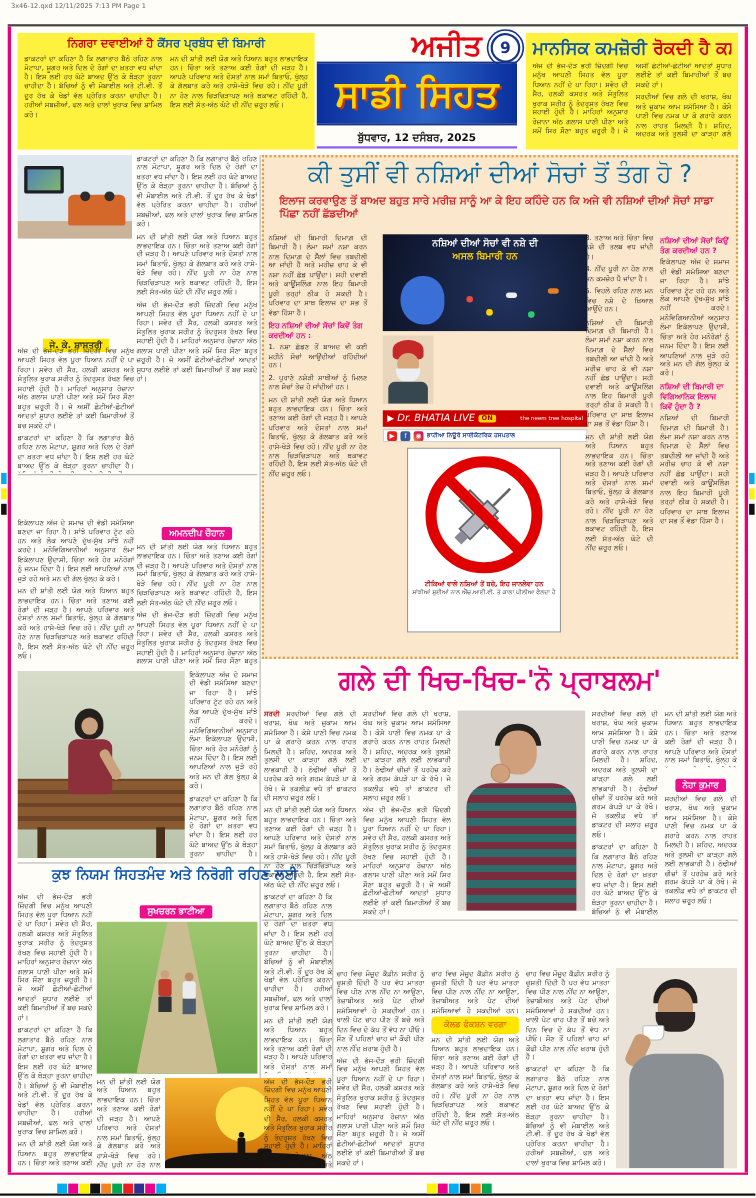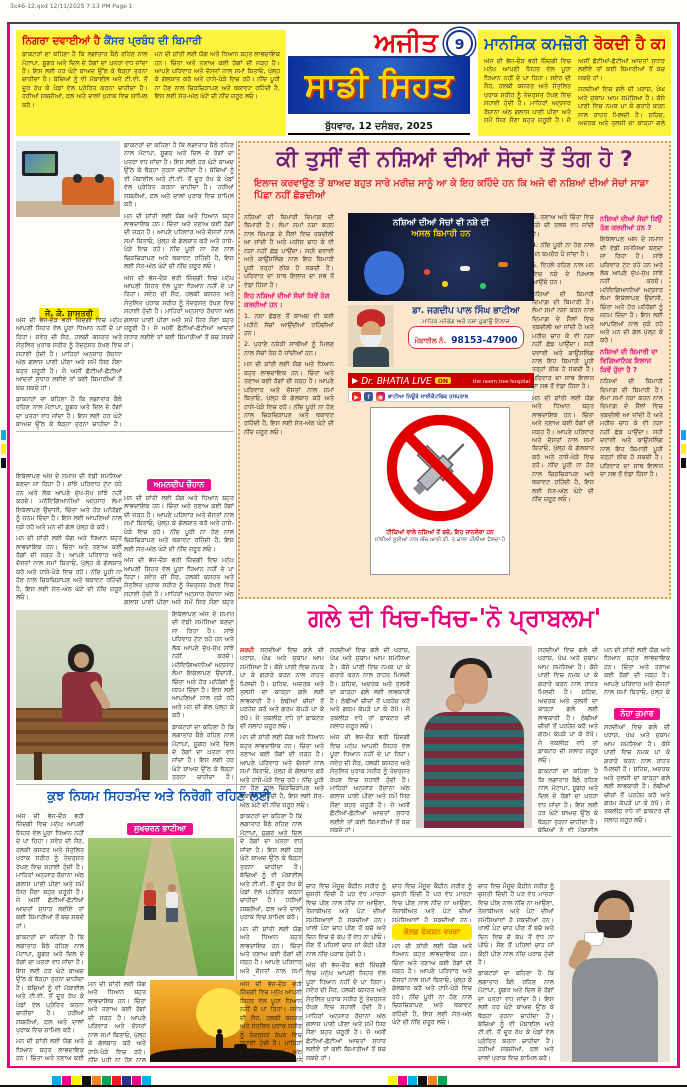--- a/index.html
+++ b/index.html
@@ -8,21 +8,21 @@
         font-family:"DejaVu Sans","Liberation Sans",sans-serif;color:#1b1b1b}
   .abs{position:absolute}
   .bt{font-size:6.3px;line-height:1.34;text-align:justify;color:#1c1c1c;overflow:hidden}
   .bt p{margin:0 0 3px}
   .photo{position:absolute;overflow:hidden}
   .rule{position:absolute;background:#b5b5b5}
   .byline-pink{display:inline-block;background:#ec0f8c;color:#fff;font-weight:bold;font-size:8px;
                padding:1px 7px;border-radius:2px;white-space:nowrap}
   .byline-yellow{display:inline-block;background:#ffe600;color:#222;font-weight:bold;font-size:8px;padding:1px 6px}
   .yellow-box{background:#fff23e;padding:4px 6px;overflow:hidden}
-  .yb-head{text-align:left;font-weight:bold;font-size:10.5px;line-height:1.25;margin-bottom:3px;white-space:nowrap;overflow:hidden}
+  .yb-head{text-align:center;font-weight:bold;font-size:10.5px;line-height:1.25;margin-bottom:3px;white-space:nowrap;overflow:hidden}
   .yb-body{columns:2;column-gap:7px;height:76px}
   .red{color:#d50000}.blue{color:#0d55b0}
   .section-banner{background:linear-gradient(90deg,#0a2f9c 0%,#2b64c9 55%,#0a2f9c 100%);
       border-top:2.5px solid #16348c;border-bottom:2.5px solid #16348c;
       display:flex;align-items:center;justify-content:center}
   .section-banner span{font-size:33px;font-weight:bold;color:#ffd400;text-shadow:2px 2px 0 #c33a00;white-space:nowrap}
   .subq{color:#e6007e;font-weight:bold;font-size:6.8px;margin:2px 0;text-align:left}
   .drugs-box{background:#fbe7cb;border:2px dotted #e09b3a;position:absolute;padding:4px}
   .sq{width:9px;height:9px;display:inline-block;margin-right:1px}
   .live-banner{background:#cc0000;color:#fff;display:flex;align-items:center;gap:3px;padding:0 4px;overflow:hidden}
@@ -63,21 +63,21 @@
 
   <div class="abs" style="left:446px;top:30px;width:27px;height:27px;border:2px solid #16348c;border-radius:50%;
        background:#fff;box-shadow:0 0 0 2px #fff,0 0 0 3.5px #16348c;display:flex;align-items:center;justify-content:center;
        font-size:14px;font-weight:bold;color:#16348c">9</div>
 
   <div class="abs section-banner" style="left:288px;top:56px;width:182px;height:58px">
     <span>ਸਾਡੀ ਸਿਹਤ</span>
   </div>
 
   <div class="abs" style="left:288px;top:118px;width:182px;height:17px;text-align:center;font-weight:bold;font-size:9.5px;
-       color:#111;border-bottom:2px solid #000000;padding-top:2px">ਬੁੱਧਵਾਰ, 12 ਦਸੰਬਰ, 2025</div>
+       color:#111;border-bottom:2px solid #8b5cf6;padding-top:2px">ਬੁੱਧਵਾਰ, 12 ਦਸੰਬਰ, 2025</div>
 
   <div class="abs yellow-box" style="left:478px;top:30px;width:193px;height:106px">
     <div class="yb-head" style="font-size:16px">
       <span class="blue">ਮਾਨਸਿਕ ਕਮਜ਼ੋਰੀ</span>
       <span class="red">ਰੋਕਦੀ ਹੈ ਕਸਰਤ</span>
     </div>
     <div class="bt yb-body" style="height:74px">
       <p>ਅੱਜ ਦੀ ਭੱਜ-ਦੌੜ ਭਰੀ ਜ਼ਿੰਦਗੀ ਵਿਚ ਮਨੁੱਖ ਆਪਣੀ ਸਿਹਤ ਵੱਲ ਪੂਰਾ ਧਿਆਨ ਨਹੀਂ ਦੇ ਪਾ ਰਿਹਾ। ਸਵੇਰ ਦੀ ਸੈਰ, ਹਲਕੀ ਕਸਰਤ ਅਤੇ ਸੰਤੁਲਿਤ ਖੁਰਾਕ ਸਰੀਰ ਨੂੰ ਤੰਦਰੁਸਤ ਰੱਖਣ ਵਿਚ ਸਹਾਈ ਹੁੰਦੀ ਹੈ। ਮਾਹਿਰਾਂ ਅਨੁਸਾਰ ਰੋਜ਼ਾਨਾ ਅੱਠ ਗਲਾਸ ਪਾਣੀ ਪੀਣਾ ਅਤੇ ਸਮੇਂ ਸਿਰ ਸੌਣਾ ਬਹੁਤ ਜ਼ਰੂਰੀ ਹੈ। ਜੇ ਅਸੀਂ ਛੋਟੀਆਂ-ਛੋਟੀਆਂ ਆਦਤਾਂ ਸੁਧਾਰ ਲਈਏ ਤਾਂ ਕਈ ਬਿਮਾਰੀਆਂ ਤੋਂ ਬਚ ਸਕਦੇ ਹਾਂ।</p>
       <p>ਸਰਦੀਆਂ ਵਿਚ ਗਲੇ ਦੀ ਖਰਾਸ਼, ਖੰਘ ਅਤੇ ਜ਼ੁਕਾਮ ਆਮ ਸਮੱਸਿਆ ਹੈ। ਕੋਸੇ ਪਾਣੀ ਵਿਚ ਨਮਕ ਪਾ ਕੇ ਗਰਾਰੇ ਕਰਨ ਨਾਲ ਰਾਹਤ ਮਿਲਦੀ ਹੈ। ਸ਼ਹਿਦ, ਅਦਰਕ ਅਤੇ ਤੁਲਸੀ ਦਾ ਕਾੜ੍ਹਾ ਗਲੇ ਲਈ ਲਾਭਕਾਰੀ ਹੈ। ਠੰਢੀਆਂ ਚੀਜ਼ਾਂ ਤੋਂ ਪਰਹੇਜ਼ ਕਰੋ ਅਤੇ ਗਰਮ ਕੱਪੜੇ ਪਾ ਕੇ ਰੱਖੋ। ਜੇ ਤਕਲੀਫ਼ ਵਧੇ ਤਾਂ ਡਾਕਟਰ ਦੀ ਸਲਾਹ ਜ਼ਰੂਰ ਲਓ।</p>
     </div>
@@ -181,21 +181,21 @@
     <div class="abs" style="left:66px;bottom:12px;width:7px;height:16px;background:#151210;border-radius:2px"></div>
     <div class="abs" style="left:67px;bottom:28px;width:5px;height:5px;background:#151210;border-radius:50%"></div>
     <div class="abs" style="left:84px;bottom:12px;width:13px;height:6px;background:#151210;border-radius:3px"></div>
   </div>
 
   <div class="abs bt" style="left:240px;top:980px;width:62px;height:82px">
     <p>ਅੱਜ ਦੀ ਭੱਜ-ਦੌੜ ਭਰੀ ਜ਼ਿੰਦਗੀ ਵਿਚ ਮਨੁੱਖ ਆਪਣੀ ਸਿਹਤ ਵੱਲ ਪੂਰਾ ਧਿਆਨ ਨਹੀਂ ਦੇ ਪਾ ਰਿਹਾ। ਸਵੇਰ ਦੀ ਸੈਰ, ਹਲਕੀ ਕਸਰਤ ਅਤੇ ਸੰਤੁਲਿਤ ਖੁਰਾਕ ਸਰੀਰ ਨੂੰ ਤੰਦਰੁਸਤ ਰੱਖਣ ਵਿਚ ਸਹਾਈ ਹੁੰਦੀ ਹੈ। ਮਾਹਿਰਾਂ ਅਨੁਸਾਰ ਰੋਜ਼ਾਨਾ ਅੱਠ ਗਲਾਸ ਪਾਣੀ ਪੀਣਾ ਅਤੇ ਸਮੇਂ ਸਿਰ ਸੌਣਾ ਬਹੁਤ ਜ਼ਰੂਰੀ ਹੈ। ਜੇ ਅਸੀਂ ਛੋਟੀਆਂ-ਛੋਟੀਆਂ ਆਦਤਾਂ ਸੁਧਾਰ ਲਈਏ ਤਾਂ ਕਈ ਬਿਮਾਰੀਆਂ ਤੋਂ ਬਚ ਸਕਦੇ ਹਾਂ।</p>
   </div>
 
   <div class="drugs-box" style="left:238px;top:141px;width:433px;height:458px">
-    <div class="abs" style="left:0;right:0;top:3px;text-align:center;font-size:22px;font-weight:bold;color:#701a75">ਕੀ ਤੁਸੀਂ ਵੀ ਨਸ਼ਿਆਂ ਦੀਆਂ ਸੋਚਾਂ ਤੋਂ ਤੰਗ ਹੋ ?</div>
+    <div class="abs" style="left:0;right:0;top:3px;text-align:center;font-size:22px;font-weight:normal;color:#0369a1">ਕੀ ਤੁਸੀਂ ਵੀ ਨਸ਼ਿਆਂ ਦੀਆਂ ਸੋਚਾਂ ਤੋਂ ਤੰਗ ਹੋ ?</div>
     <div class="abs" style="left:14px;right:14px;top:34px;text-align:left;font-size:9.5px;font-weight:bold;color:#d6252c;line-height:1.3">ਇਲਾਜ ਕਰਵਾਉਣ ਤੋਂ ਬਾਅਦ ਬਹੁਤ ਸਾਰੇ ਮਰੀਜ਼ ਸਾਨੂੰ ਆ ਕੇ ਇਹ ਕਹਿੰਦੇ ਹਨ ਕਿ ਅਜੇ ਵੀ ਨਸ਼ਿਆਂ ਦੀਆਂ ਸੋਚਾਂ ਸਾਡਾ ਪਿੱਛਾ ਨਹੀਂ ਛੱਡਦੀਆਂ</div>
 
     <div class="abs bt" style="left:4px;top:70px;width:90px;height:368px">
       <p>ਨਸ਼ਿਆਂ ਦੀ ਬਿਮਾਰੀ ਦਿਮਾਗ਼ ਦੀ ਬਿਮਾਰੀ ਹੈ। ਲੰਮਾ ਸਮਾਂ ਨਸ਼ਾ ਕਰਨ ਨਾਲ ਦਿਮਾਗ਼ ਦੇ ਸੈੱਲਾਂ ਵਿਚ ਤਬਦੀਲੀ ਆ ਜਾਂਦੀ ਹੈ ਅਤੇ ਮਰੀਜ਼ ਚਾਹ ਕੇ ਵੀ ਨਸ਼ਾ ਨਹੀਂ ਛੱਡ ਪਾਉਂਦਾ। ਸਹੀ ਦਵਾਈ ਅਤੇ ਕਾਊਂਸਲਿੰਗ ਨਾਲ ਇਹ ਬਿਮਾਰੀ ਪੂਰੀ ਤਰ੍ਹਾਂ ਠੀਕ ਹੋ ਸਕਦੀ ਹੈ। ਪਰਿਵਾਰ ਦਾ ਸਾਥ ਇਲਾਜ ਦਾ ਸਭ ਤੋਂ ਵੱਡਾ ਹਿੱਸਾ ਹੈ।</p>
       <div class="subq">ਇਹ ਨਸ਼ਿਆਂ ਦੀਆਂ ਸੋਚਾਂ ਕਿਵੇਂ ਤੰਗ ਕਰਦੀਆਂ ਹਨ :</div>
       <p>1. ਨਸ਼ਾ ਛੱਡਣ ਤੋਂ ਬਾਅਦ ਵੀ ਕਈ ਮਹੀਨੇ ਸੋਚਾਂ ਆਉਂਦੀਆਂ ਰਹਿੰਦੀਆਂ ਹਨ।</p>
       <p>2. ਪੁਰਾਣੇ ਨਸ਼ੇੜੀ ਸਾਥੀਆਂ ਨੂੰ ਮਿਲਣ ਨਾਲ ਸੋਚਾਂ ਤੇਜ਼ ਹੋ ਜਾਂਦੀਆਂ ਹਨ।</p>
       <p>ਮਨ ਦੀ ਸ਼ਾਂਤੀ ਲਈ ਯੋਗ ਅਤੇ ਧਿਆਨ ਬਹੁਤ ਲਾਭਦਾਇਕ ਹਨ। ਚਿੰਤਾ ਅਤੇ ਤਣਾਅ ਕਈ ਰੋਗਾਂ ਦੀ ਜੜ੍ਹ ਹੈ। ਆਪਣੇ ਪਰਿਵਾਰ ਅਤੇ ਦੋਸਤਾਂ ਨਾਲ ਸਮਾਂ ਬਿਤਾਓ, ਖੁੱਲ੍ਹ ਕੇ ਗੱਲਬਾਤ ਕਰੋ ਅਤੇ ਹਾਸੇ-ਖੇੜੇ ਵਿਚ ਰਹੋ। ਨੀਂਦ ਪੂਰੀ ਨਾ ਹੋਣ ਨਾਲ ਚਿੜਚਿੜਾਪਣ ਅਤੇ ਥਕਾਵਟ ਰਹਿੰਦੀ ਹੈ, ਇਸ ਲਈ ਸੱਤ-ਅੱਠ ਘੰਟੇ ਦੀ ਨੀਂਦ ਜ਼ਰੂਰ ਲਓ।</p>
     </div>
 
@@ -210,28 +210,20 @@
         <div class="abs" style="left:132px;bottom:12px;width:6px;height:6px;background:#2ecc71;border-radius:50%"></div>
         <div class="abs" style="left:150px;bottom:34px;width:10px;height:5px;background:#e67e22;border-radius:3px"></div>
       </div>
 
       <div class="abs" style="left:0;top:92px;width:186px;height:64px;display:flex;gap:4px">
         <div class="photo" style="position:relative;width:46px;height:62px;background:#e8d7bd;flex:0 0 auto">
           <div class="abs" style="left:9px;top:4px;width:28px;height:18px;background:#c62828;border-radius:50% 50% 20% 20%"></div>
           <div class="abs" style="left:13px;top:16px;width:20px;height:20px;background:#d9a77c;border-radius:50%"></div>
           <div class="abs" style="left:12px;top:30px;width:22px;height:12px;background:#eceff1;border-radius:0 0 10px 10px"></div>
           <div class="abs" style="left:5px;top:42px;width:36px;height:20px;background:#37474f;border-radius:6px 6px 0 0"></div>
-        </div>
-        <div style="flex:1;text-align:center">
-          <div style="font-size:9px;font-weight:bold;color:#0d2f86;line-height:1.2">ਡਾ. ਜਗਦੀਪ ਪਾਲ ਸਿੰਘ ਭਾਟੀਆ</div>
-          <div style="font-size:6px;color:#333;margin:1px 0">ਮਾਹਿਰ ਮਨੋਰੋਗ ਅਤੇ ਨਸ਼ਾ ਛੁਡਾਊ ਇਲਾਜ</div>
-          <div style="display:inline-block;border:1.5px solid #d32f2f;border-radius:8px;padding:1px 5px;background:#fff">
-            <span style="font-size:7px;font-weight:bold;color:#d32f2f">ਮੋਬਾਈਲ ਨੰ.</span>
-            <span style="font-size:9px;font-weight:bold;color:#0d2f86">98153-47900</span>
-          </div>
         </div>
       </div>
 
       <div class="abs live-banner" style="left:0;top:160px;width:186px;height:15px">
         <span style="color:#fff;font-size:8px">▶</span>
         <span style="font-size:9px;font-weight:normal;font-style:italic;white-space:nowrap">Dr. BHATIA LIVE</span>
         <span style="background:#ffd400;color:#a00;font-size:6px;font-weight:bold;padding:0 3px;border-radius:2px">ON</span>
         <span style="font-size:5px;margin-left:auto;white-space:nowrap">the neem tree hospital</span>
       </div>
       <div class="abs" style="left:0;top:177px;width:186px;height:12px;background:#fff;border:1px solid #ccc;display:flex;align-items:center;gap:3px;padding:0 3px">

